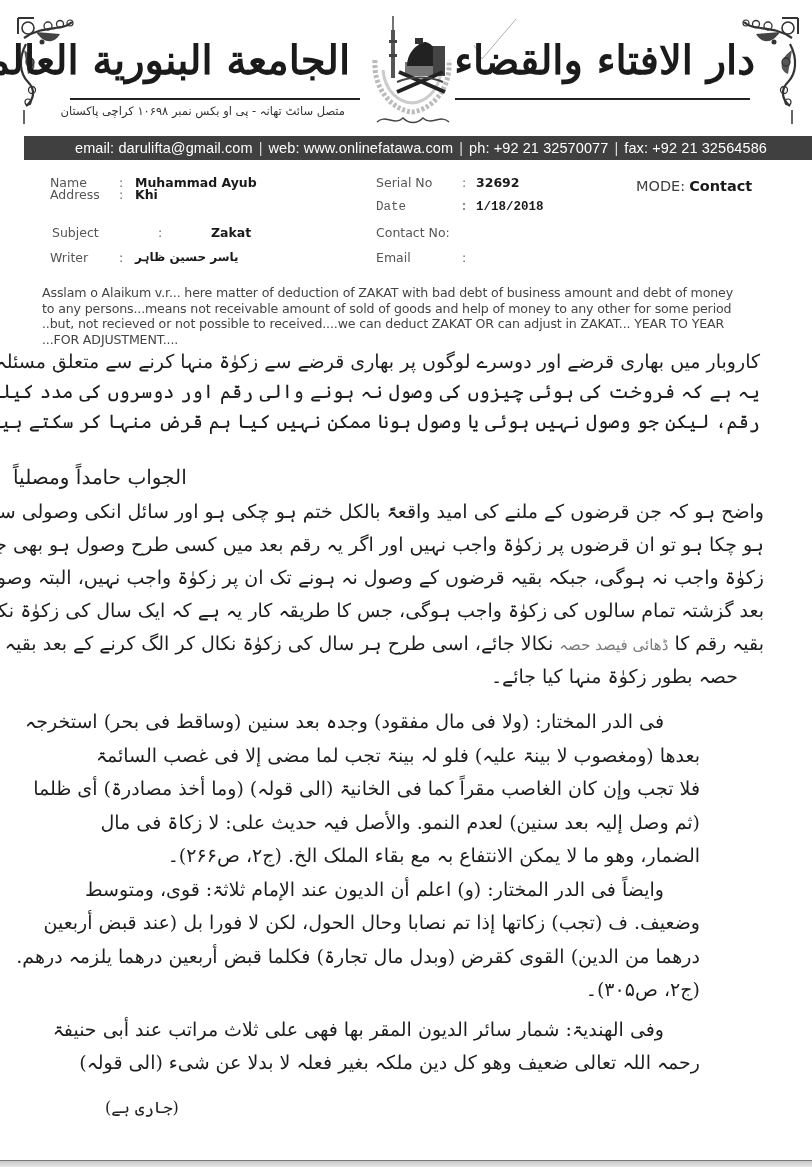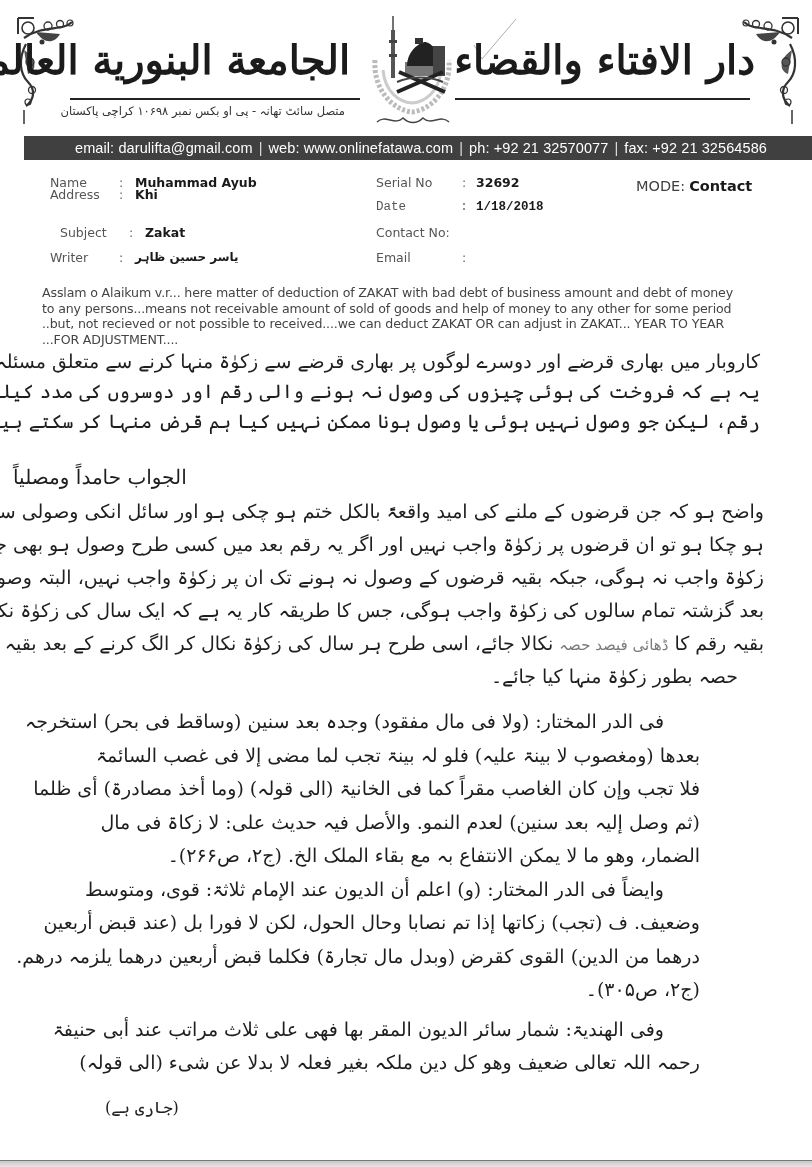--- a/index.html
+++ b/index.html
@@ -156,21 +156,21 @@
   <div class="meta-row col1" style="left:50px; top:0px;">
     <span class="meta-label">Name</span>
     <span class="meta-colon">:</span>
     <span class="meta-value">Muhammad Ayub</span>
   </div>
   <div class="meta-row col1" style="left:50px; top:12px;">
     <span class="meta-label">Address</span>
     <span class="meta-colon">:</span>
     <span class="meta-value">Khi</span>
   </div>
-  <div class="meta-row col1" style="left:60px; top:50px;">
+  <div class="meta-row col1" style="left:52px; top:50px;gap:37px;">
     <span class="meta-label">Subject</span>
     <span class="meta-colon">:</span>
     <span class="meta-value">Zakat</span>
   </div>
   <div class="meta-row col1" style="left:50px; top:75px;">
     <span class="meta-label">Writer</span>
     <span class="meta-colon">:</span>
     <span class="meta-value ur" dir="rtl">یاسر حسین ظاہر</span>
   </div>
 

